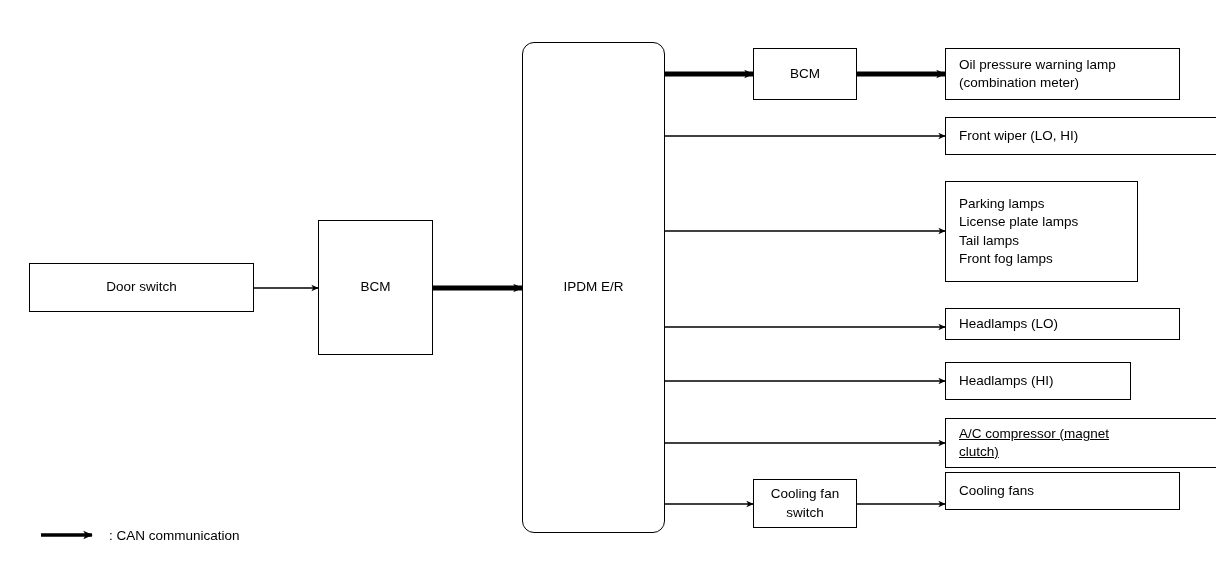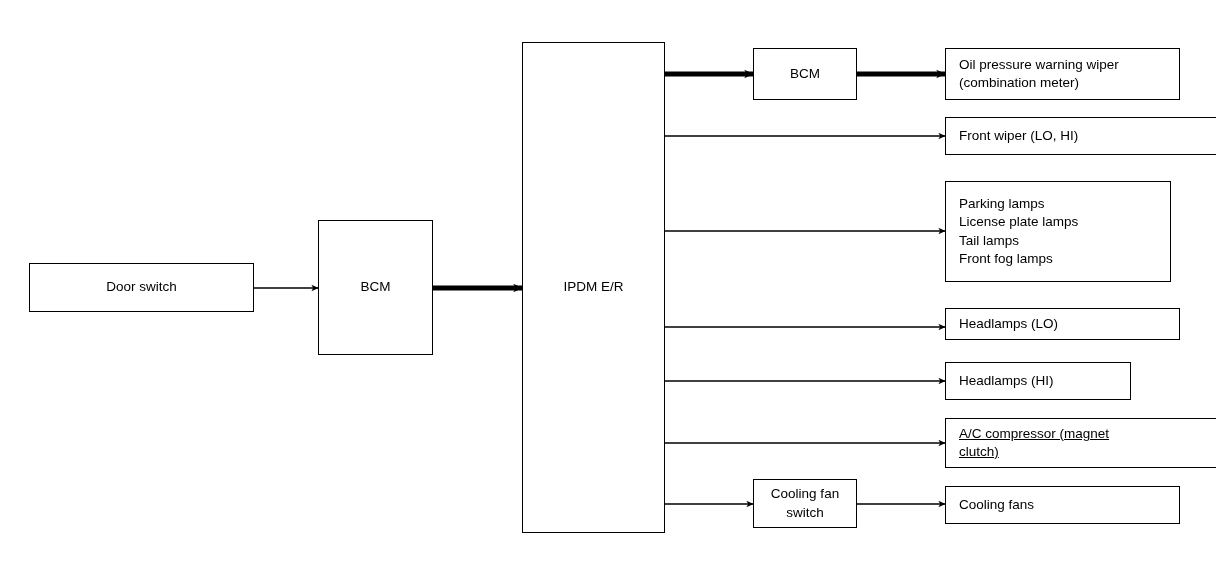--- a/index.html
+++ b/index.html
@@ -91,32 +91,43 @@
         <line x1="665" y1="381" x2="945" y2="381" stroke="#000000" stroke-width="1.4" marker-end="url(#arrow-thin)"></line>
         <line x1="665" y1="443" x2="945" y2="443" stroke="#000000" stroke-width="1.4" marker-end="url(#arrow-thin)"></line>
         <line x1="665" y1="504" x2="753" y2="504" stroke="#000000" stroke-width="1.4" marker-end="url(#arrow-thin)"></line>
         <line x1="857" y1="504" x2="945" y2="504" stroke="#000000" stroke-width="1.4" marker-end="url(#arrow-thin)"></line>
       </g>
   </svg>
 
   <div id="nodes-group">
       <div class="node center-text" style="left: 29px; top: 263px; width: 225px; height: 49px;"><span>Door switch</span></div>
       <div class="node center-text" style="left: 318px; top: 220px; width: 115px; height: 135px;"><span>BCM</span></div>
-      <div class="node center-text" style="left: 522px; top: 42px; width: 143px; height: 491px;"><span>IPDM E/R</span></div>
+      <div class="node center-text" style="left: 522px; top: 42px; width: 143px; height: 491px; border-radius: 12px;"><span>IPDM E/R</span></div>
       <div class="node center-text" style="left: 753px; top: 48px; width: 104px; height: 52px;"><span>BCM</span></div>
       <div class="node center-text" style="left: 753px; top: 479px; width: 104px; height: 49px;"><span>Cooling fan
 switch</span></div>
-      <div class="node left-text" style="left: 945px; top: 48px; width: 235px; height: 52px;"><span>Oil pressure warning wiper
+      <div class="node left-text" style="left: 945px; top: 48px; width: 235px; height: 52px;"><span>Oil pressure warning lamp
 (combination meter)</span></div>
       <div class="node left-text" style="left: 945px; top: 117px; width: 272px; height: 38px;"><span>Front wiper (LO, HI)</span></div>
-      <div class="node left-text" style="left: 945px; top: 181px; width: 226px; height: 101px;"><span>Parking lamps
+      <div class="node left-text" style="left: 945px; top: 181px; width: 193px; height: 101px;"><span>Parking lamps
 License plate lamps
 Tail lamps
 Front fog lamps</span></div>
       <div class="node left-text" style="left: 945px; top: 308px; width: 235px; height: 32px;"><span>Headlamps (LO)</span></div>
       <div class="node left-text" style="left: 945px; top: 362px; width: 186px; height: 38px;"><span>Headlamps (HI)</span></div>
       <div class="node left-text" style="left: 945px; top: 418px; width: 281px; height: 50px; text-decoration: underline;"><span>A/C compressor (magnet
 clutch)</span></div>
-      <div class="node left-text" style="left: 945px; top: 486px; width: 235px; height: 38px;"><span>Cooling fans</span></div>
+      <div class="node left-text" style="left: 945px; top: 472px; width: 235px; height: 38px;"><span>Cooling fans</span></div>
     </div>
 
+  <div class="legend" style="left: 40px; top: 527px;">
+    <svg class="legend-arrow" width="62" height="16" viewBox="0 0 62 16">
+      <defs>
+        <marker id="arrow-legend" viewBox="0 0 10 10" refX="9.2" refY="5" markerWidth="9.5" markerHeight="9.5" orient="auto-start-reverse" markerUnits="userSpaceOnUse">
+          <path d="M 0 0.6 L 10 5 L 0 9.4 L 2.6 5 Z" fill="#000000"></path>
+        </marker>
+      </defs>
+      <line x1="1" y1="8" x2="52" y2="8" stroke="#000000" stroke-width="3.4" marker-end="url(#arrow-legend)"></line>
+    </svg>
+    <span class="legend-label">: CAN communication</span>
+  </div>
 
 </div>
 
 </body></html>

